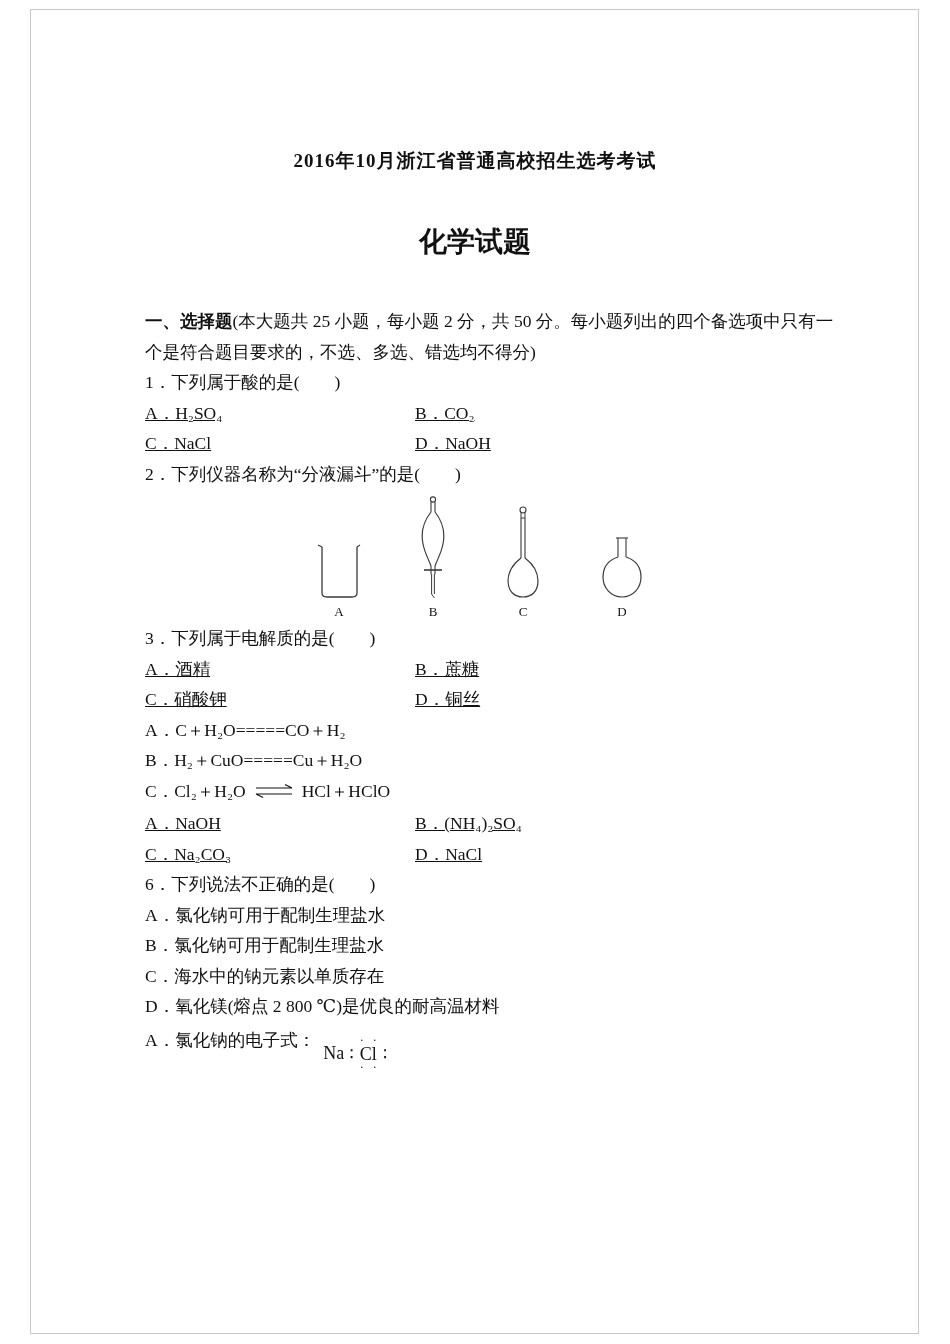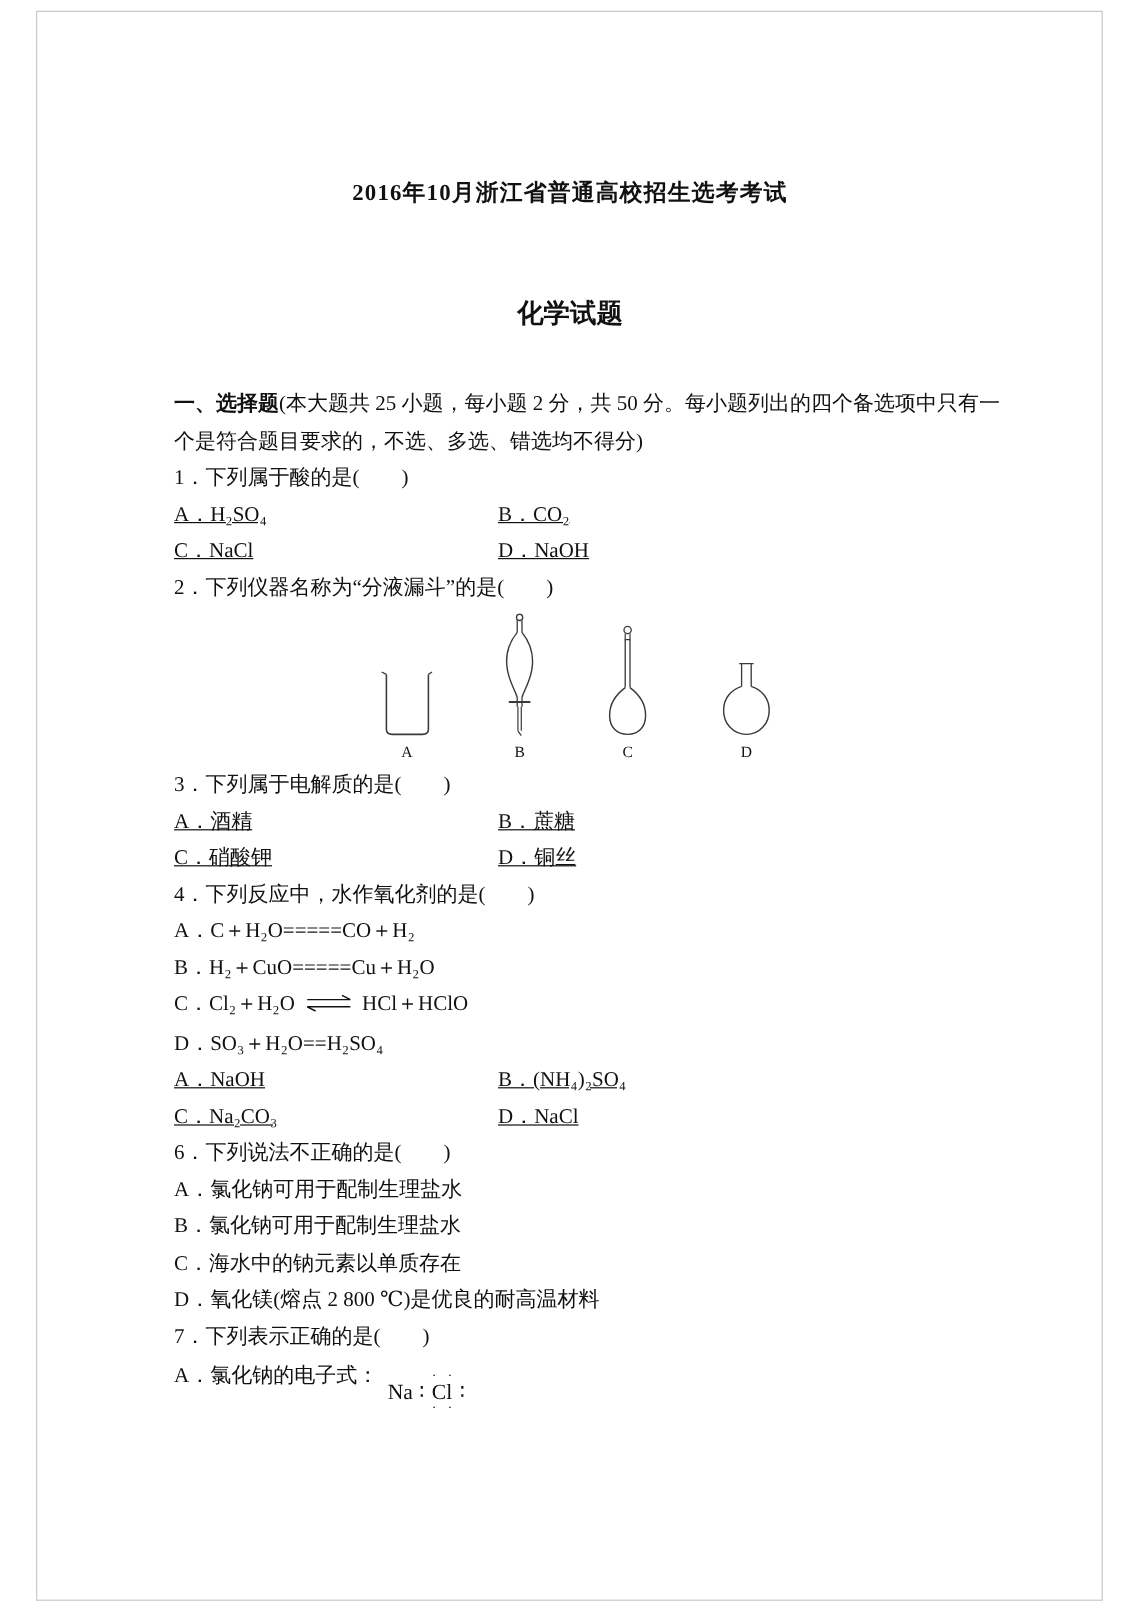--- a/index.html
+++ b/index.html
@@ -26,23 +26,23 @@
     top: 0; left: 0; width: 950px;
   }
   .title {
     margin-top: 148px;
     text-align: center;
     font-size: 19px;
     font-weight: bold;
     letter-spacing: 1px;
   }
   .subtitle {
-    margin-top: 72px;
+    margin-top: 49px;
     text-align: center;
-    font-size: 22px;
+    font-size: 28px;
     font-weight: bold;
   }
   .bodytext {
     margin-top: 45px;
     padding: 0 116px 0 145px;
     font-size: 17.5px;
   }
   .line {
     line-height: 30.5px;
     white-space: nowrap;
@@ -177,44 +177,41 @@
     <div class="line">3．下列属于电解质的是(　　)</div>
     <div class="line optrow">
       <span class="col1">A．酒精</span>
       <span>B．蔗糖</span>
     </div>
     <div class="line optrow">
       <span class="col1">C．硝酸钾</span>
       <span>D．铜丝</span>
     </div>
 
-    <div class="line">4．下列反应中，水作氧化剂的是(　　)</div>
     <div class="line">A．C＋H₂O=====CO＋H₂</div>
     <div class="line">B．H₂＋CuO=====Cu＋H₂O</div>
     <div class="line"><span>C．Cl₂＋H₂O</span><span class="rev-arrow"><svg width="44" height="16" viewBox="0 0 44 16">
             <path d="M4 5 H40 M40 5 L33 1.5 M4 11 H40 M4 11 L11 14.5" fill="none" stroke="#111" stroke-width="1.2"></path>
           </svg></span><span>HCl＋HClO</span></div>
-    <div class="line">D．SO₃＋H₂O==H₂SO₄</div>
 
     <div class="line optrow">
       <span class="col1">A．NaOH</span>
       <span>B．(NH₄)₂SO₄</span>
     </div>
     <div class="line optrow">
       <span class="col1">C．Na₂CO₃</span>
       <span>D．NaCl</span>
     </div>
 
     <div class="line">6．下列说法不正确的是(　　)</div>
     <div class="line">A．氯化钠可用于配制生理盐水</div>
     <div class="line">B．氯化钠可用于配制生理盐水</div>
     <div class="line">C．海水中的钠元素以单质存在</div>
     <div class="line">D．氧化镁(熔点 2 800 ℃)是优良的耐高温材料</div>
 
-    <div class="line">7．下列表示正确的是(　　)</div>
     <div class="electron-line">
       <span>A．氯化钠的电子式：</span>
       <span class="electron">
         <span>Na</span>
         <span class="estack">
           <span class="edots">· ·</span>
           <span class="emid">
             <span>∶</span>
             <span>Cl</span>
             <span>∶</span>

